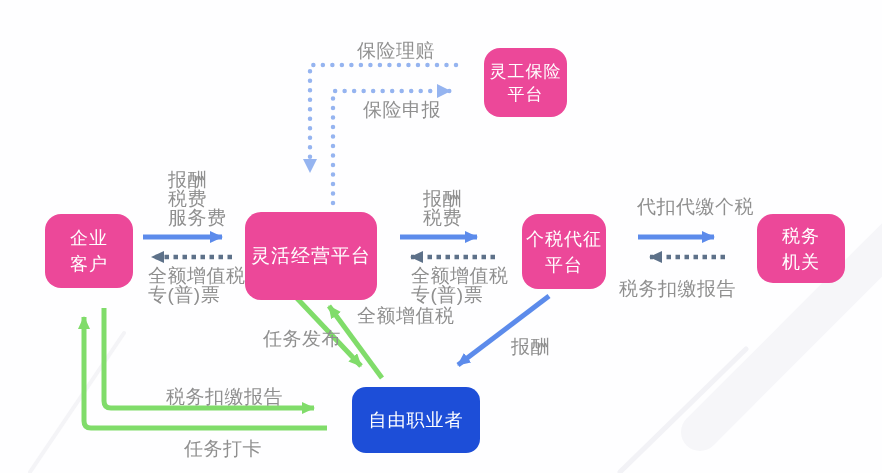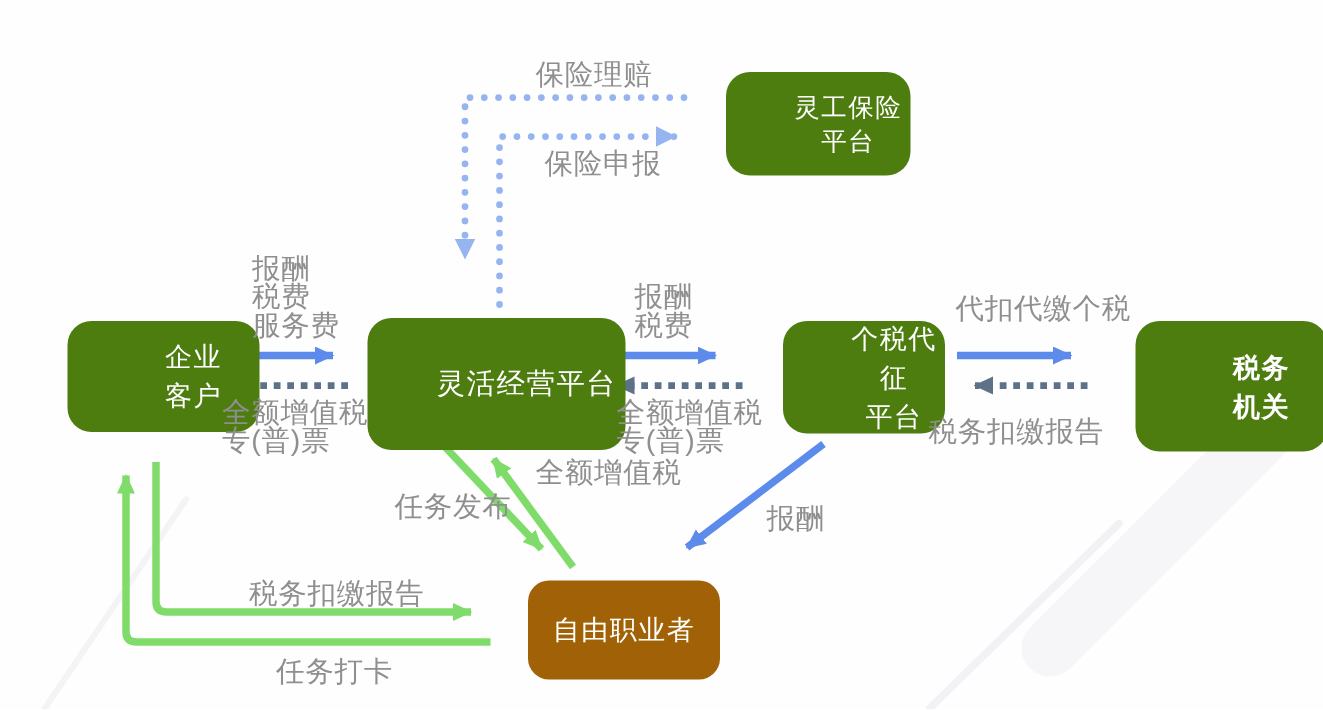--- a/index.html
+++ b/index.html
@@ -7,22 +7,22 @@
     position:relative;width:882px;height:473px;overflow:hidden;
     background:#fefeff;
     font-family:"Liberation Sans","DejaVu Sans",sans-serif;
   }
   .stage svg{position:absolute;left:0;top:0;}
   .node{
     position:absolute;border-radius:16px;color:#fff;
     display:flex;align-items:center;justify-content:center;
     text-align:center;white-space:pre-line;letter-spacing:1px;
   }
-  .node.blue{background:#4d7c0f;padding-left:40px;}
-  .node.green{background:#a16207;border-radius:14px;}
+  .node.blue{background:#ec4899;}
+  .node.green{background:#1d4ed8;border-radius:14px;}
   .lbl{
     position:absolute;color:#8F8F8F;font-size:19px;line-height:19px;
     white-space:pre-line;letter-spacing:0.5px;
   }
 </style>
 </head>
 <body>
 
 <div class="stage">
 
@@ -74,24 +74,24 @@
   </svg>
 
   <div class="node blue" style="left:484px;top:48px;width:83px;height:69px;font-size:17px;line-height:23px;">灵工保险
 平台</div>
 
   <div class="node blue" style="left:45px;top:214px;width:88px;height:74px;font-size:18px;line-height:26px;text-align:right;">企业
 客户</div>
 
   <div class="node blue" style="left:245px;top:212px;width:132px;height:88px;font-size:19px;">灵活经营平台</div>
 
-  <div class="node blue" style="left:522px;top:214px;width:68px;height:75px;font-size:18px;line-height:26px;">个税代征
+  <div class="node blue" style="left:522px;top:214px;width:84px;height:75px;font-size:18px;line-height:26px;">个税代征
 平台</div>
 
-  <div class="node blue" style="left:757px;top:214px;width:88px;height:87px;font-size:18px;line-height:26px;font-weight:bold;">税务
+  <div class="node blue" style="left:757px;top:214px;width:88px;height:69px;font-size:18px;line-height:26px;">税务
 机关</div>
 
   <div class="node green" style="left:352px;top:387px;width:128px;height:66px;font-size:18px;">自由职业者</div>
 
   <div class="lbl" style="left:168px;top:170px;">报酬
 税费
 服务费</div>
   <div class="lbl" style="left:148px;top:266px;">全额增值税
 专(普)票</div>
   <div class="lbl" style="left:423px;top:189px;">报酬

